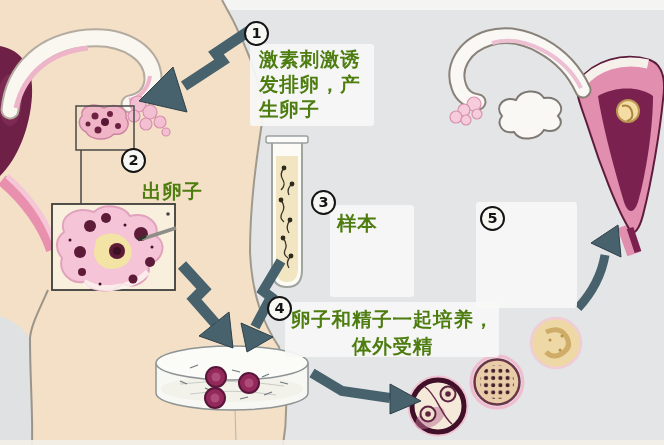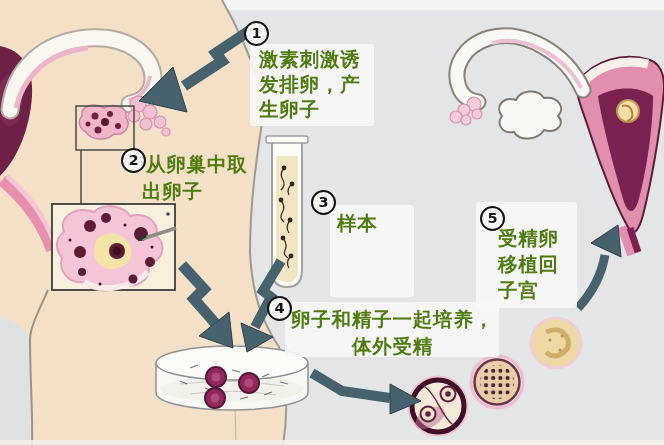--- a/index.html
+++ b/index.html
@@ -253,31 +253,25 @@
 <div class="circ" style="left:311px;top:190px">3</div>
 <div class="circ" style="left:267px;top:296px">4</div>
 <div class="circ" style="left:480px;top:206px">5</div>
 
 <div class="cn" style="left:259px;top:47px">
   <div>激素刺激诱</div>
   <div>发排卵，产</div>
   <div>生卵子</div>
 </div>
 
-<div class="cn" style="left:146px;top:152px">从卵巢中取</div>
 <div class="cn" style="left:142px;top:179px">出卵子</div>
 
 <div class="cn lh28" style="left:337px;top:210px">
   <div>样本</div>
 </div>
 
 <div class="cn lh27" style="left:291px;top:306px">
   <div>卵子和精子一起培养，</div>
   <div>体外受精</div>
 </div>
 
-<div class="cn lh26" style="left:498px;top:226px">
-  <div>受精卵</div>
-  <div>移植回</div>
-  <div>子宫</div>
-</div>
 
 </div>
 
 </body></html>

